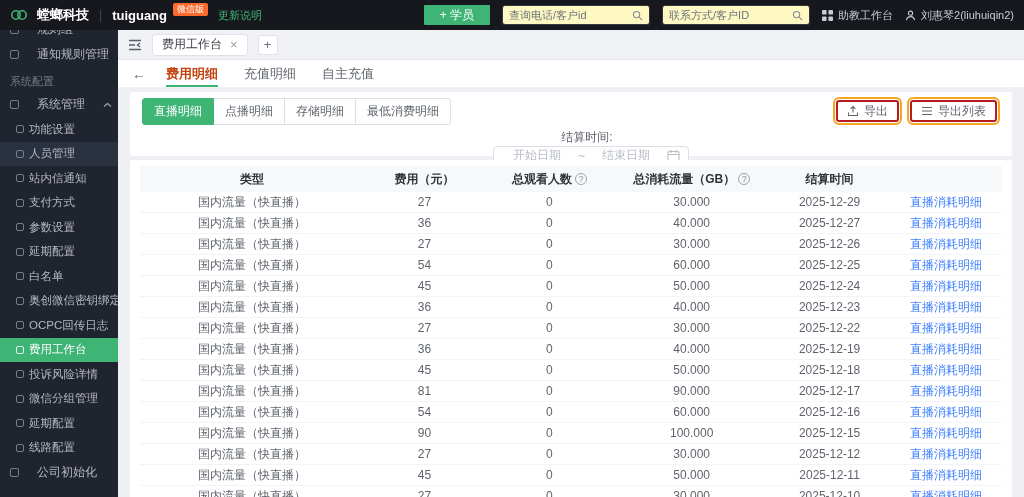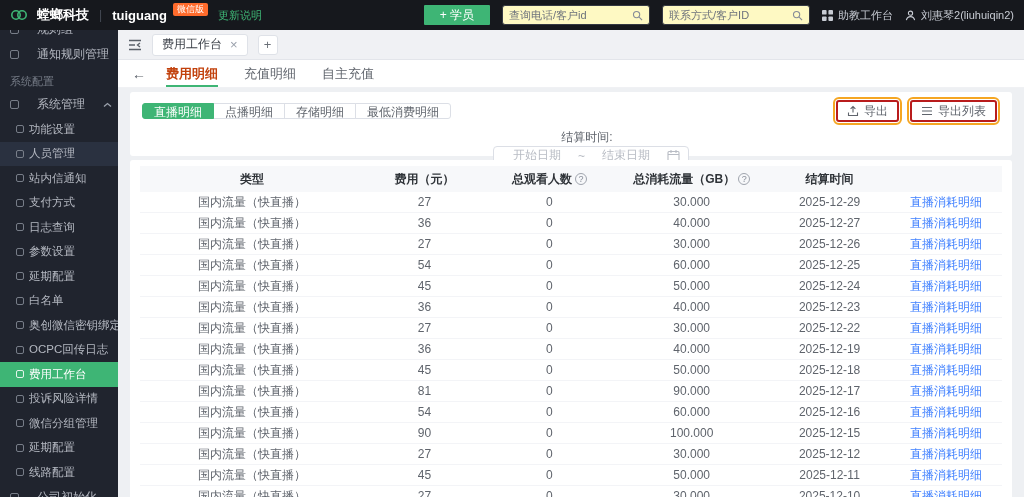--- a/index.html
+++ b/index.html
@@ -55,21 +55,21 @@
   .ptabs { display: flex; gap: 26px; height: 100%; }
   .ptab { font-size: 13px; color: #5f646c; display: flex; align-items: center; height: 100%;
     position: relative; cursor: pointer; }
   .ptab.active { color: #c2410c; font-weight: bold; }
   .ptab.active::after { content: ""; position: absolute; left: 0; right: 0; bottom: 0; height: 2px; background: #3eb575; }
   
   .card1 { position: absolute; left: 130px; right: 12px; top: 92px; height: 64px; background: #fff;
     border-radius: 3px; padding: 5px 12px; }
   .row1 { display: flex; align-items: center; justify-content: space-between; height: 28px; }
   .btn-group { display: flex; }
-  .gbtn { height: 16px; padding: 0 11px; background: #fff; border: 1px solid #dcdfe6; color: #5f646c;
+  .gbtn { height: 27px; padding: 0 11px; background: #fff; border: 1px solid #dcdfe6; color: #5f646c;
     font-size: 12px; margin-left: -1px; cursor: pointer; white-space: nowrap; }
   .gbtn:first-child { border-radius: 3px 0 0 3px; margin-left: 0; }
   .gbtn:last-child { border-radius: 0 3px 3px 0; }
   .gbtn.active { background: #3eb575; border-color: #3eb575; color: #fff; position: relative; z-index: 1; }
   .export-area { display: flex; gap: 5px; }
   .hl { border: 2px solid #f5a623; border-radius: 6px; padding: 1px; display: flex; }
   .ex-btn { height: 22px; padding: 0 9px; background: #fff; border: 2px solid #b91c1c; border-radius: 3px;
     color: #5f646c; font-size: 12px; display: flex; align-items: center; gap: 5px; cursor: pointer; white-space: nowrap; }
   .row2 { display: flex; align-items: center; margin-top: 4px; height: 26px; padding-left: 40px; flex-direction: column; }
   .flabel { color: #5f646c; font-size: 12px; margin-right: 8px; }
@@ -190,24 +190,20 @@
       <div class="side-item sub">
         <span class="mini-icon"></span>
         <span>站内信通知</span>
       </div>
       <div class="side-item sub">
         <span class="mini-icon"></span>
         <span>支付方式</span>
       </div>
       <div class="side-item sub">
         <span class="mini-icon"></span>
-        <span>日志查询</span>
-      </div>
-      <div class="side-item sub">
-        <span class="mini-icon"></span>
         <span>参数设置</span>
       </div>
       <div class="side-item sub">
         <span class="mini-icon"></span>
         <span>延期配置</span>
       </div>
       <div class="side-item sub">
         <span class="mini-icon"></span>
         <span>白名单</span>
       </div>

